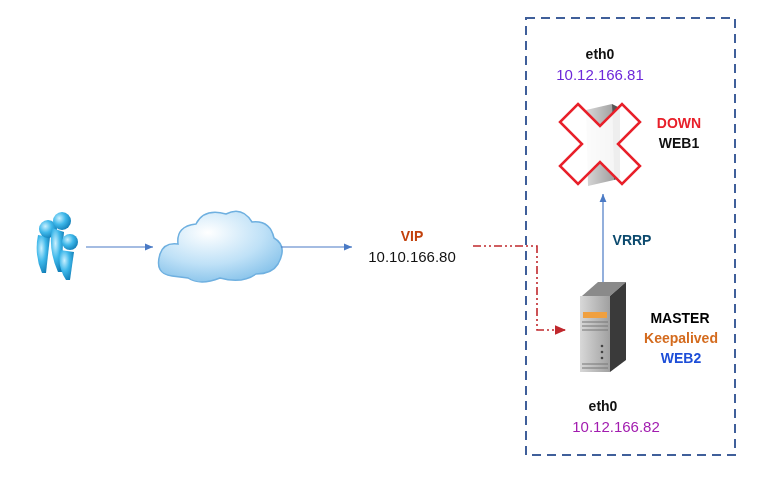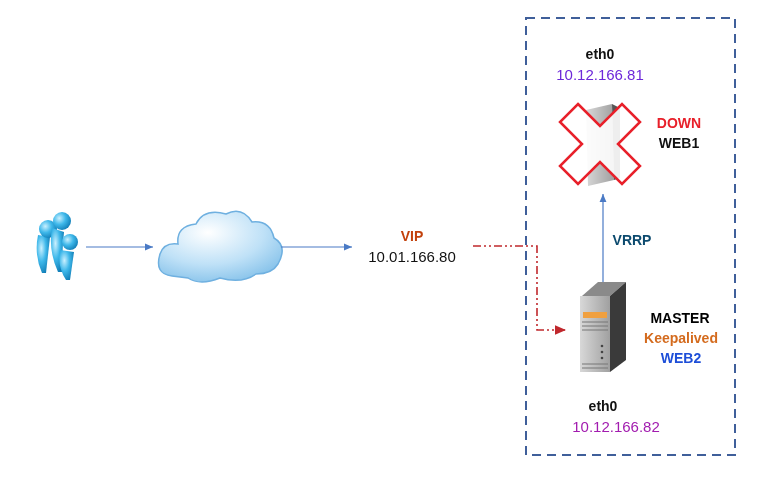--- a/index.html
+++ b/index.html
@@ -73,21 +73,21 @@
     <line x1="582" y1="330" x2="608" y2="330" stroke="#777"></line>
     <circle cx="602" cy="346" r="1.3" fill="#444"></circle>
       <circle cx="602" cy="352" r="1.3" fill="#444"></circle>
       <circle cx="602" cy="358" r="1.3" fill="#444"></circle>
     <line x1="582" y1="364" x2="608" y2="364" stroke="#777"></line>
     <line x1="582" y1="368" x2="608" y2="368" stroke="#777"></line>
   </g>
 </svg>
 
 <div class="lbl bold" style="left:412px;top:228px;font-size:14px;color:#c2410c">VIP</div>
-<div class="lbl" style="left:412px;top:248px;font-size:15px;color:#111">10.01.166.80</div>
+<div class="lbl" style="left:412px;top:248px;font-size:15px;color:#111">10.10.166.80</div>
 
 <div class="lbl bold" style="left:600px;top:46px;font-size:14px;color:#111">eth0</div>
 <div class="lbl" style="left:600px;top:66px;font-size:15px;color:#6d28d9">10.12.166.81</div>
 <div class="lbl bold" style="left:679px;top:115px;font-size:14px;color:#e8202a">DOWN</div>
 <div class="lbl bold" style="left:679px;top:135px;font-size:14px;color:#111">WEB1</div>
 
 <div class="lbl bold" style="left:632px;top:232px;font-size:14px;color:#0c4a6e">VRRP</div>
 
 <div class="lbl bold" style="left:680px;top:310px;font-size:14px;color:#000000">MASTER</div>
 <div class="lbl bold" style="left:681px;top:330px;font-size:14px;color:#d46b1e">Keepalived</div>

